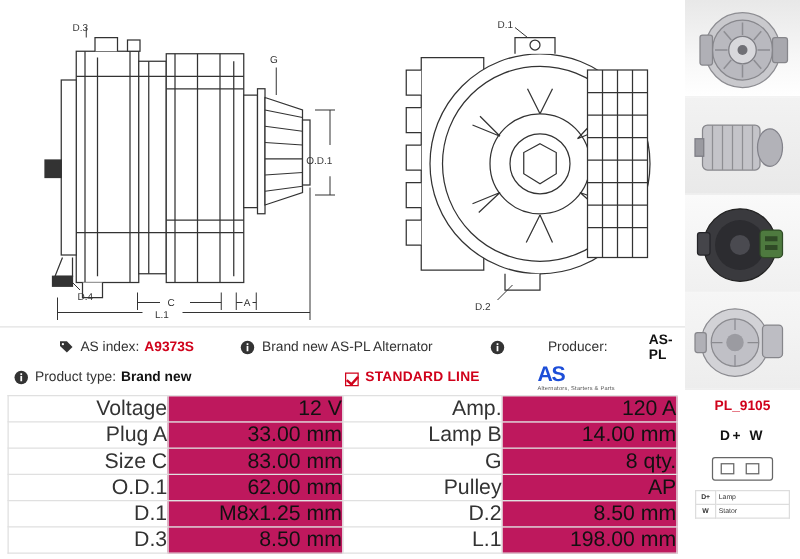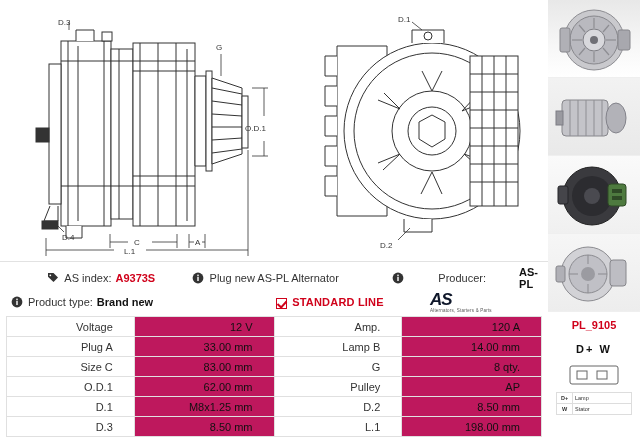--- a/index.html
+++ b/index.html
@@ -60,22 +60,22 @@
     border-width:0 2px 2px 0; transform:rotate(42deg);
   }
 
   
   .spec-table {
     position:absolute; left:6px; top:304px; width:536px;
     border-collapse:collapse;
   }
   .spec-table td {
     border:1px solid #e0e0e0;
-    height:20px; padding:0 21px;
-    font-size:11px;
+    height:20px; padding:0 0;
+    font-size:17px;
   }
   .sp-label { width:128px; text-align:right; color:#333; background:#fff; }
   .sp-value { width:140px; text-align:right; color:#111; background:#be185d; }
 
   
   .rail {
     position:absolute; left:548px; top:0; width:92px; height:447px;
     background:#ffffff;
   }
   .photo {
@@ -102,21 +102,21 @@
   .mini-table td {
     border:1px solid #ddd; font-size:5.5px; height:11px;
     padding:0 2px; color:#333;
   }
   .mini-k { width:16px; text-align:center; font-weight:bold; }
 
   .as-logo {
     display:flex; flex-direction:column; align-items:flex-start; line-height:1;
   }
   .as-logo .as-text {
-    font-weight:bold; font-style:italic; font-size:17px; color:#0f172a;
+    font-weight:bold; font-size:17px; color:#1d4ed8;
     letter-spacing:-1px;
   }
   .as-logo .as-sub {
     font-size:4.5px; color:#555; letter-spacing:.2px; margin-top:1px;
   }
 </style>
 </head>
 <body>
 
 <div class="page">
@@ -272,21 +272,21 @@
           <span class="val-bold" style="margin-left:4px;color:#d0021b">A9373S</span>
         </div>
         <div class="info-cell cell-2">
           <span class="ic">
             <svg width="12" height="12" viewBox="0 0 12 12">
                 <circle cx="6" cy="6" r="5.4" fill="#333"></circle>
                 <rect x="5.3" y="4.8" width="1.4" height="4.2" fill="#fff"></rect>
                 <rect x="5.3" y="2.6" width="1.4" height="1.5" fill="#fff"></rect>
               </svg>
           </span>
-          <span class="lbl">Plug new AS-PL Alternator</span>
+          <span class="lbl">Brand new AS-PL Alternator</span>
         </div>
         <div class="info-cell cell-3">
           <span class="ic">
             <svg width="12" height="12" viewBox="0 0 12 12">
                 <circle cx="6" cy="6" r="5.4" fill="#333"></circle>
                 <rect x="5.3" y="4.8" width="1.4" height="4.2" fill="#fff"></rect>
                 <rect x="5.3" y="2.6" width="1.4" height="1.5" fill="#fff"></rect>
               </svg>
           </span>
           <span class="lbl">Producer:</span>

